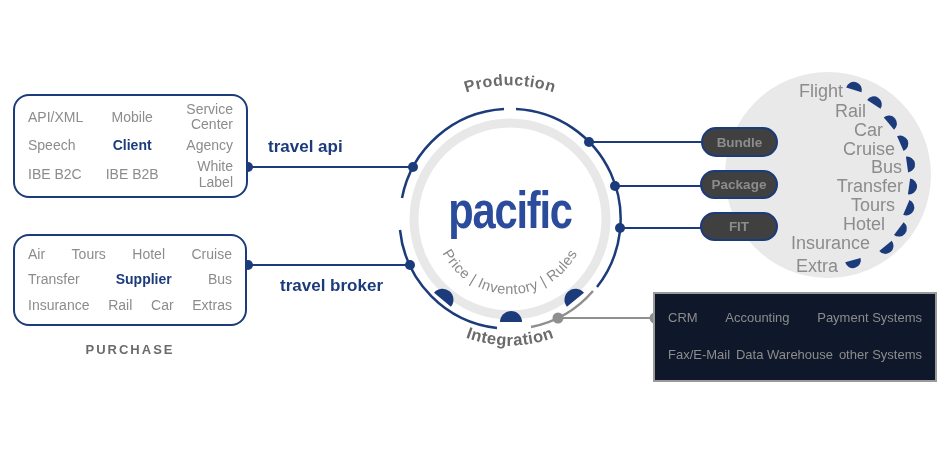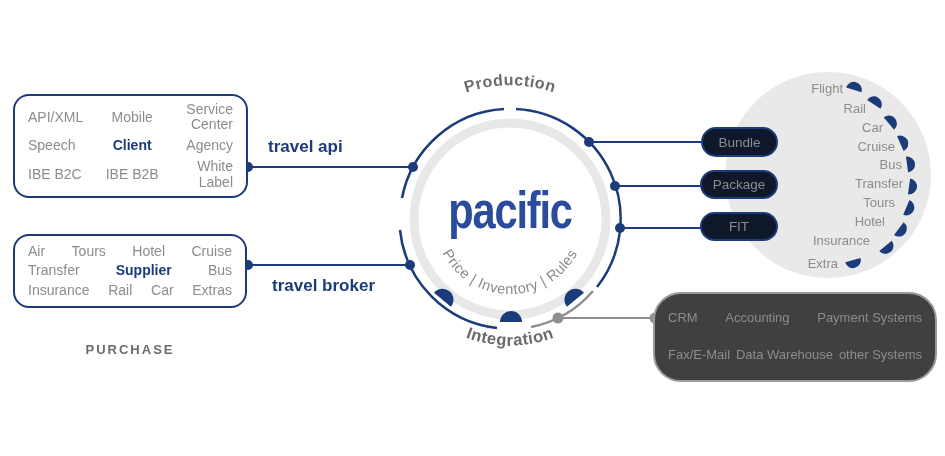--- a/index.html
+++ b/index.html
@@ -18,30 +18,30 @@
   #sale-grid .c3{justify-self:end;text-align:right;max-width:56px;}
   .flex-row{display:flex;justify-content:space-between;align-items:center;}
   #purchase-inner, #integration-inner{display:flex;flex-direction:column;justify-content:space-around;
              height:100%;padding:6px 13px;box-sizing:border-box;}
   
   .conn-label{color:#1c3b7b;font-weight:bold;font-size:17px;}
   
   #pacific-word{left:420px;top:184px;width:180px;text-align:center;color:#2b4b9c;font-weight:bold;
                 font-size:52px;line-height:1;letter-spacing:-1.5px;transform:scaleX(0.8);}
   
-  .pill{border:2.5px solid #1c3b7b;border-radius:16px;background:#0f172a;box-sizing:border-box;
+  .pill{border:2.5px solid #1c3b7b;border-radius:16px;background:#404040;box-sizing:border-box;
         display:flex;align-items:center;justify-content:center;color:#8c8c8c;
-        font-weight:normal;font-size:13.5px;}
+        font-weight:bold;font-size:13.5px;}
   
   #supply-blob{left:725px;top:72px;width:206px;height:206px;border-radius:50%;background:#e9e9e9;}
-  .supply-item{color:#8c8c8c;font-size:13px;text-align:right;white-space:nowrap;}
+  .supply-item{color:#8c8c8c;font-size:18px;text-align:right;white-space:nowrap;}
   .half-dot{width:16px;height:8px;background:#1c3b7b;border-radius:8px 8px 0 0;}
   .dome{width:22px;height:11px;background:#1c3b7b;border-radius:11px 11px 0 0;}
   
-  #integration-box{border:2px solid #9a9a9a;border-radius:28px;background:#404040;box-sizing:border-box;}
+  #integration-box{border:2px solid #9a9a9a;border-radius:0;background:#0f172a;box-sizing:border-box;}
   #integration-box .cell{font-size:13px;}
   .row-right{display:flex;justify-content:flex-end;}
   svg text{font-family:"Liberation Sans", sans-serif;}
 </style>
 </head>
 <body>
 
 <div id="stage">
 
   <div class="abs" id="supply-blob"></div>
@@ -97,21 +97,21 @@
       <span class="cell c3">Service Center</span>
       <span class="cell c1">Speech</span>
       <span class="cell c2 bold">Client</span>
       <span class="cell c3">Agency</span>
       <span class="cell c1">IBE B2C</span>
       <span class="cell c2">IBE B2B</span>
       <span class="cell c3">White Label</span>
     </div>
   </div>
 
-  <div class="abs navy-box" style="left:13px;top:234px;width:234px;height:74px;">
+  <div class="abs navy-box" style="left:13px;top:234px;width:234px;height:92px;">
     <div id="purchase-inner">
       <div class="flex-row">
         <span class="cell">Air</span>
         <span class="cell">Tours</span>
         <span class="cell">Hotel</span>
         <span class="cell">Cruise</span>
       </div>
       <div class="flex-row">
         <span class="cell">Transfer</span>
         <span class="cell bold">Supplier</span>
@@ -121,21 +121,21 @@
         <span class="cell">Insurance</span>
         <span class="cell">Rail</span>
         <span class="cell">Car</span>
         <span class="cell">Extras</span>
       </div>
     </div>
   </div>
   <div class="abs box-caption" style="left:13px;top:342px;width:234px;">PURCHASE</div>
 
   <div class="abs conn-label" style="left:268px;top:137px;text-align:right;">travel api</div>
-  <div class="abs conn-label" style="left:272px;top:276px;">travel broker</div>
+  <div class="abs conn-label" style="left:280px;top:276px;">travel broker</div>
 
   <div class="abs" id="pacific-word">pacific</div>
 
   <div class="abs dome" style="left:435px;top:290px;transform:rotate(40deg);"></div>
   <div class="abs dome" style="left:500px;top:311px;transform:rotate(0deg);"></div>
   <div class="abs dome" style="left:561px;top:290px;transform:rotate(-39deg);"></div>
 
   <div class="abs pill" style="left:701px;top:127px;width:77px;height:30px;">Bundle</div>
   <div class="abs pill" style="left:700px;top:212px;width:78px;height:29px;">FIT</div>
   <div class="abs pill" style="left:700px;top:170px;width:78px;height:29px;">Package</div>

